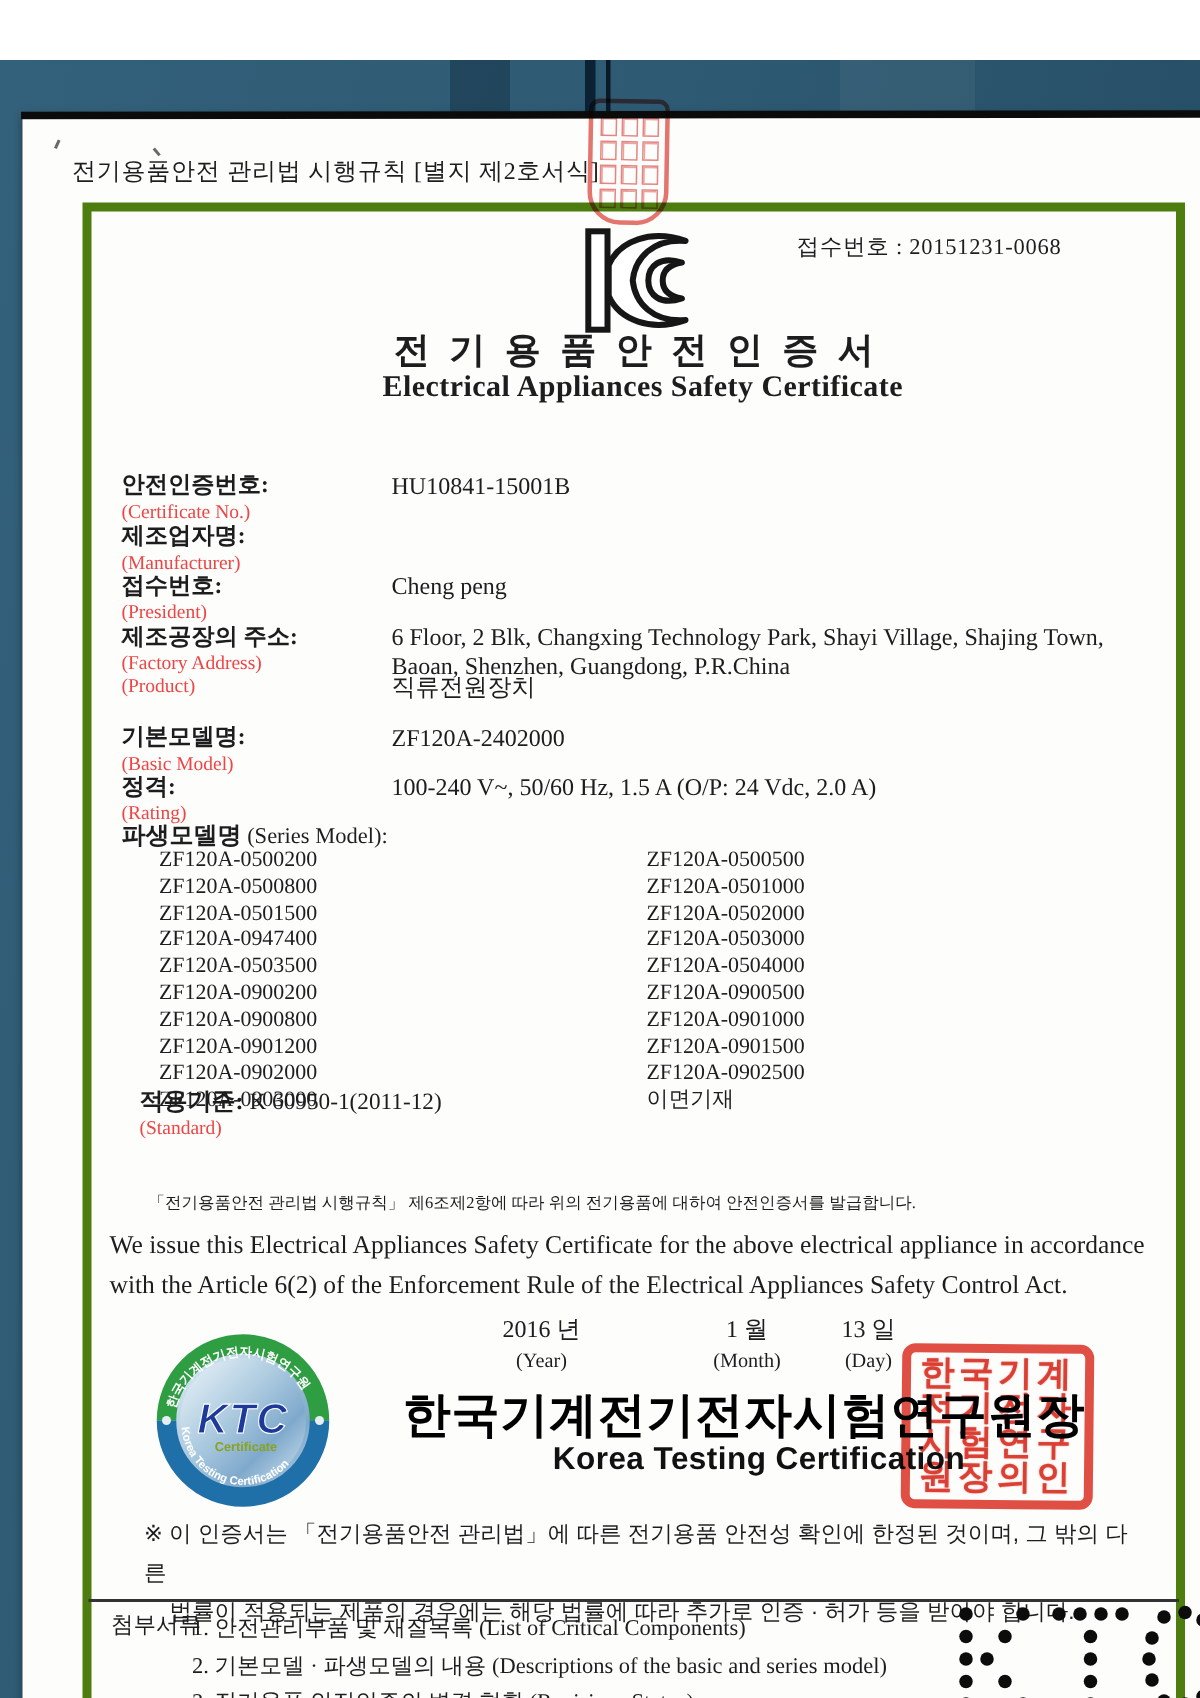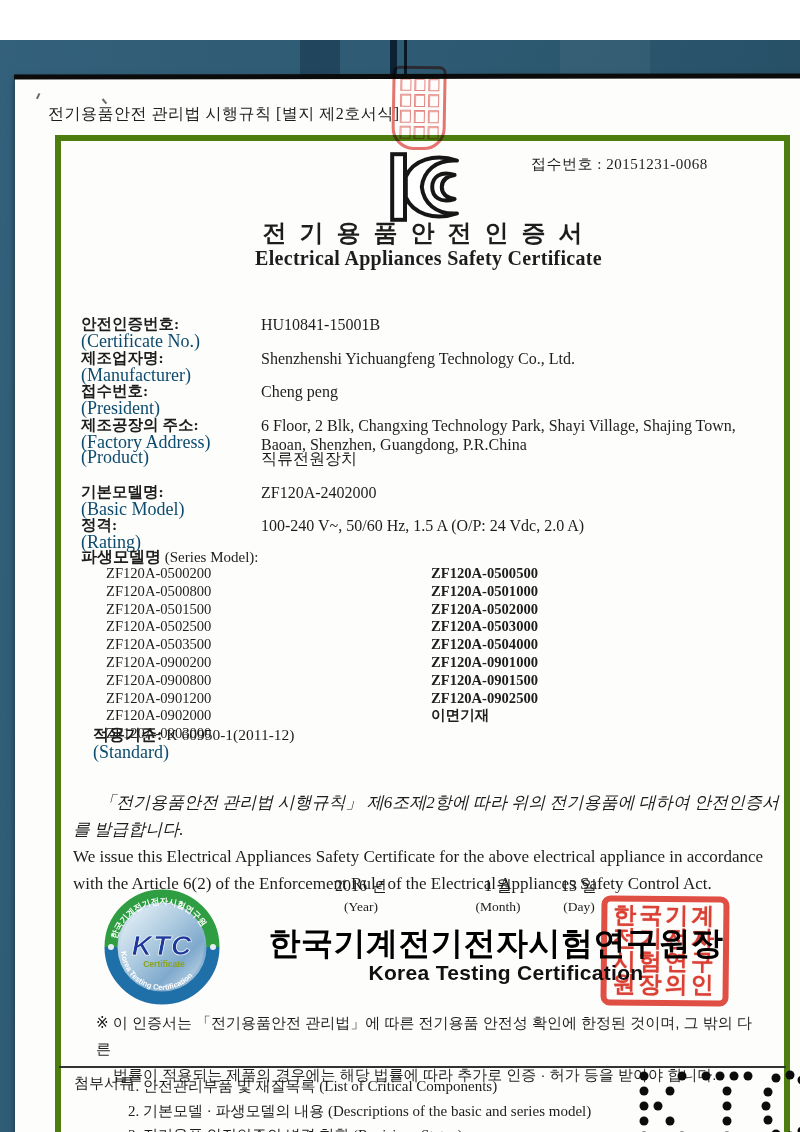--- a/index.html
+++ b/index.html
@@ -28,32 +28,32 @@
   .speck2{left:88px;top:19px;transform:rotate(-40deg);}
   .form-ref{position:absolute;left:33px;top:26px;font-size:16px;letter-spacing:.5px;}
   .cert-box{position:absolute;left:40px;top:57px;width:723px;height:1005px;border:6px solid #4d7c0f;}
   .receipt{position:absolute;left:470px;top:14px;font-size:15px;letter-spacing:.5px;}
   .kc-logo{position:absolute;left:326px;top:10px;width:84px;height:72px;}
   .title-ko{position:absolute;left:0;right:0;top:76px;text-align:center;font-size:24px;font-weight:bold;letter-spacing:13px;text-indent:13px;}
   .title-en{position:absolute;left:0;right:0;top:106px;text-align:center;font-size:20px;font-weight:600;letter-spacing:.3px;padding-left:12px;}
   .fields{position:absolute;left:20px;top:174px;width:695px;}
   .field-row{position:relative;height:33.5px;}
   .f-ko{font-size:15.5px;font-weight:bold;line-height:18px;}
-  .f-en{font-size:18px;line-height:16px;color:#0c4a6e;}
+  .f-en{font-size:13px;line-height:16px;color:#ef4444;}
   .f-value{position:absolute;left:180px;top:0;width:505px;font-size:16px;line-height:19.5px;}
   .series-label{position:absolute;left:20px;top:406px;font-size:16px;font-weight:bold;}
   .series-label span{font-weight:normal;font-size:15px;}
   .series-col{position:absolute;top:424px;width:220px;font-size:14.6px;line-height:17.8px;}
   .col-l{left:45px;}
-  .col-r{left:370px;font-weight:bold;}
+  .col-r{left:370px;}
   .standard{position:absolute;left:32px;top:585px;}
   .standard .f-ko{display:inline;font-size:16px;}
   .standard .st-val{font-size:15.5px;}
   .statement{position:absolute;left:12px;top:648px;width:706px;line-height:27px;}
-  .stmt-ko{font-size:17px;text-indent:26px;font-style:italic;}
+  .stmt-ko{font-size:11px;text-indent:26px;}
   .stmt-en{font-size:17px;}
   .date-grp{position:absolute;text-align:center;font-size:16px;}
   .date-grp .den{font-size:13.5px;margin-top:2px;}
   .dg1{left:245px;top:735px;width:110px;}
   .dg2{left:398px;top:735px;width:78px;}
   .dg3{left:476px;top:735px;width:84px;}
   .ktc-sticker{position:absolute;left:40px;top:748px;width:122px;height:116px;}
   .issuer-ko{position:absolute;left:150px;top:781px;width:570px;text-align:center;
     font-family:"Liberation Sans","DejaVu Sans",sans-serif;font-weight:700;font-size:32px;letter-spacing:.5px;color:#000000;}
   .issuer-en{position:absolute;left:160px;top:820px;width:570px;text-align:center;
@@ -121,21 +121,20 @@
               <div class="f-en">(Certificate No.)</div>
             </div>
             <div class="f-value">HU10841-15001B</div>
           </div>
 
           <div class="field-row">
             <div class="f-label">
               <div class="f-ko">제조업자명:</div>
               <div class="f-en">(Manufacturer)</div>
             </div>
-            <div class="f-value">Shenzhenshi Yichuangfeng Technology Co., Ltd.</div>
           </div>
 
           <div class="field-row">
             <div class="f-label">
               <div class="f-ko">접수번호:</div>
               <div class="f-en">(President)</div>
             </div>
             <div class="f-value">Cheng peng</div>
           </div>
 
@@ -172,35 +171,36 @@
         </div>
 
       <div class="series-label">
         <b>파생모델명</b><span> (Series Model):</span>
       </div>
       <div class="series-col col-l">
 
       <div>ZF120A-0500200</div>
           <div>ZF120A-0500800</div>
           <div>ZF120A-0501500</div>
-          <div>ZF120A-0502500</div>
+          <div>ZF120A-0947400</div>
           <div>ZF120A-0503500</div>
           <div>ZF120A-0900200</div>
           <div>ZF120A-0900800</div>
           <div>ZF120A-0901200</div>
           <div>ZF120A-0902000</div>
           <div>ZF120A-0903000</div>
         </div>
       <div class="series-col col-r">
 
       <div>ZF120A-0500500</div>
           <div>ZF120A-0501000</div>
           <div>ZF120A-0502000</div>
           <div>ZF120A-0503000</div>
           <div>ZF120A-0504000</div>
+          <div>ZF120A-0900500</div>
           <div>ZF120A-0901000</div>
           <div>ZF120A-0901500</div>
           <div>ZF120A-0902500</div>
           <div>이면기재</div>
         </div>
 
       <div class="standard">
         <span class="f-ko">적용기준:</span>
         <span class="st-val">K 60950-1(2011-12)</span>
         <div class="f-en">(Standard)</div>

